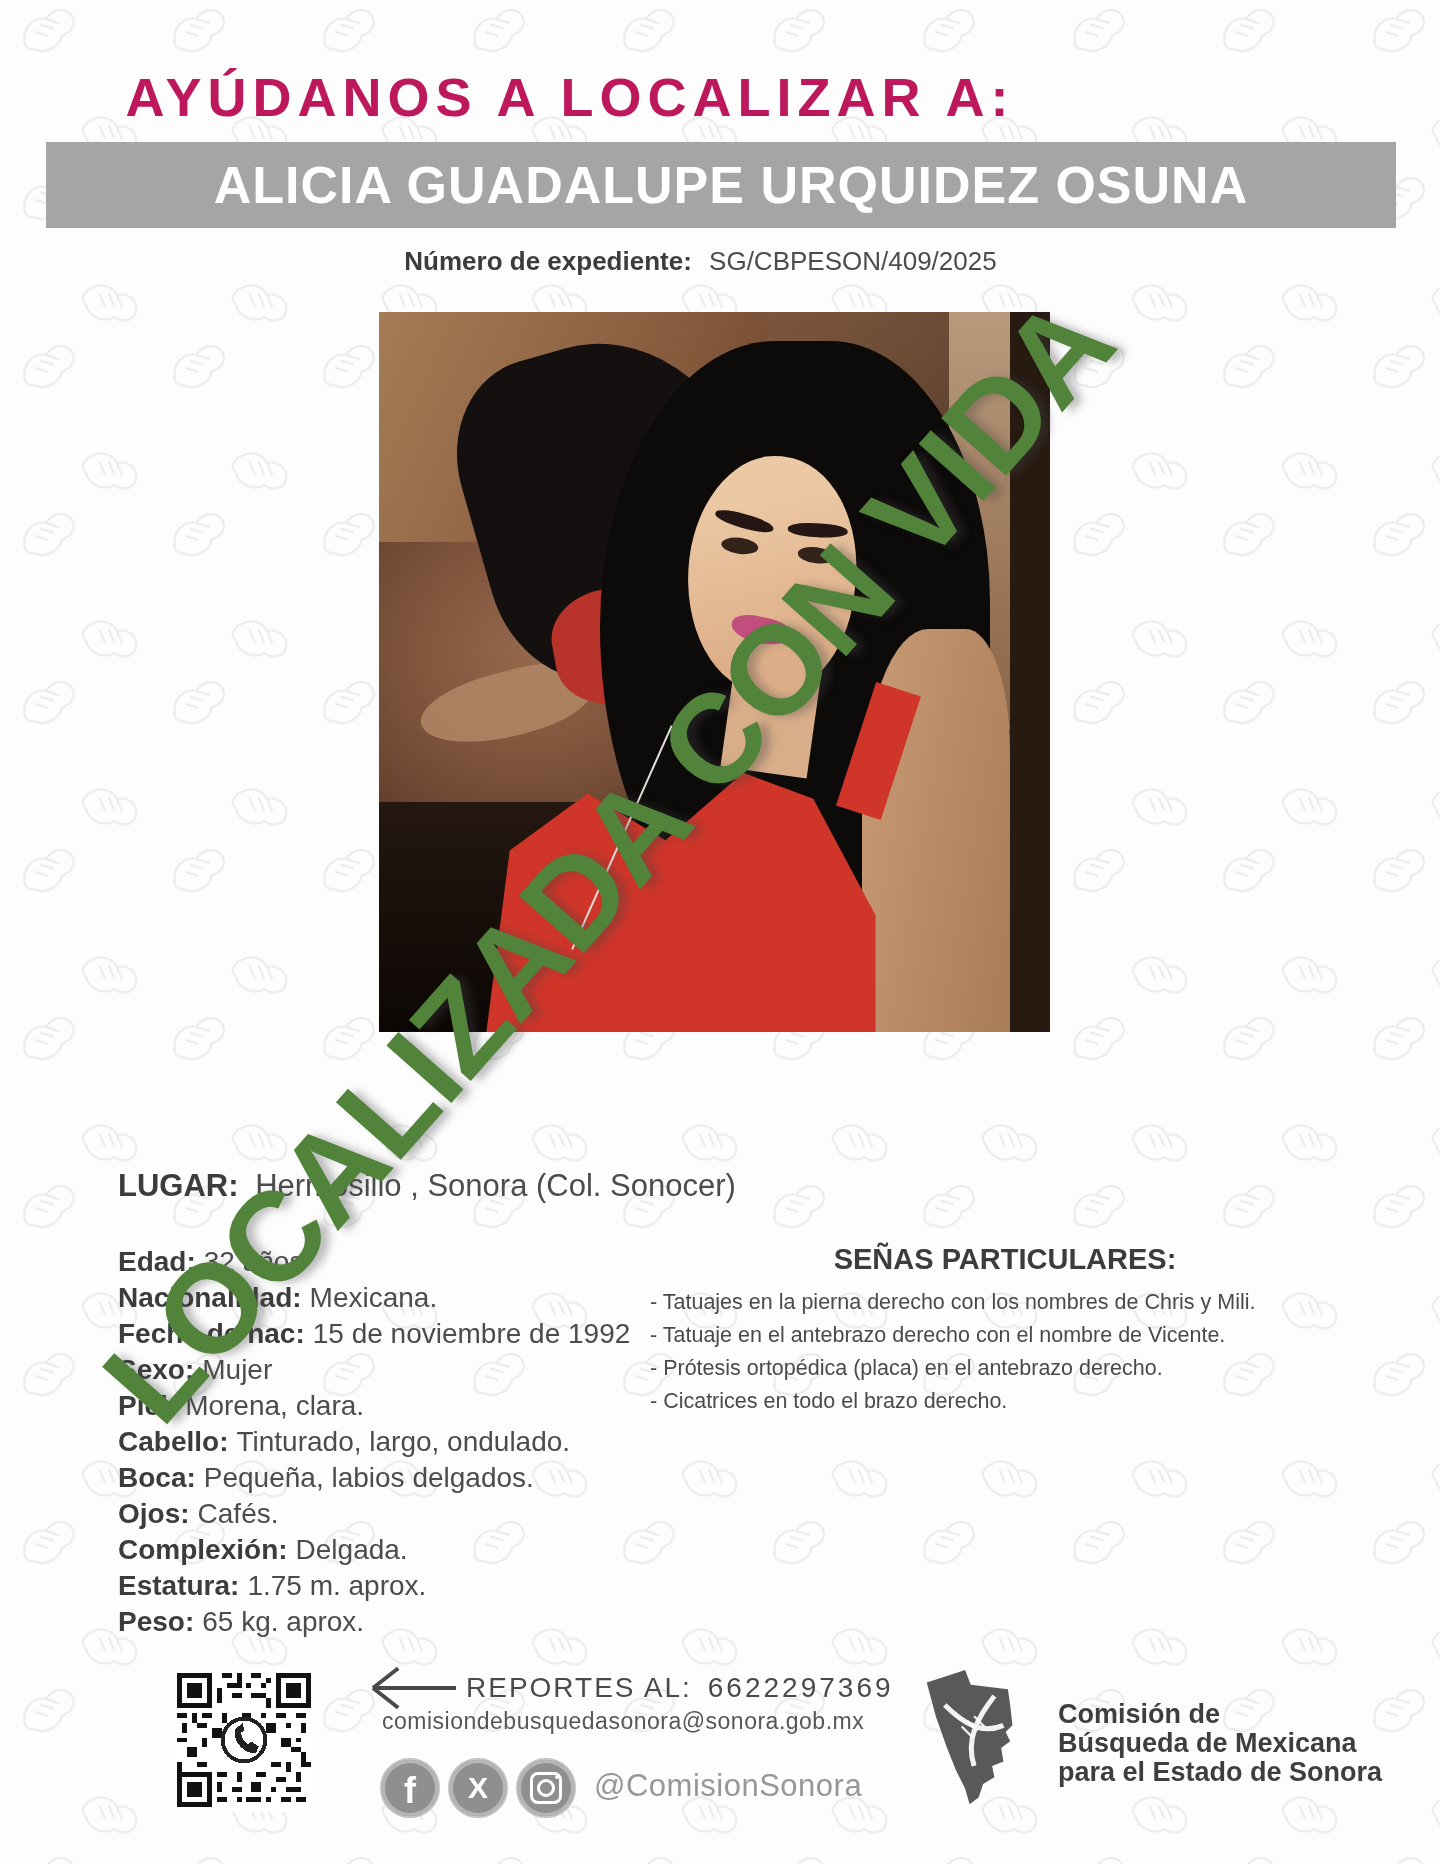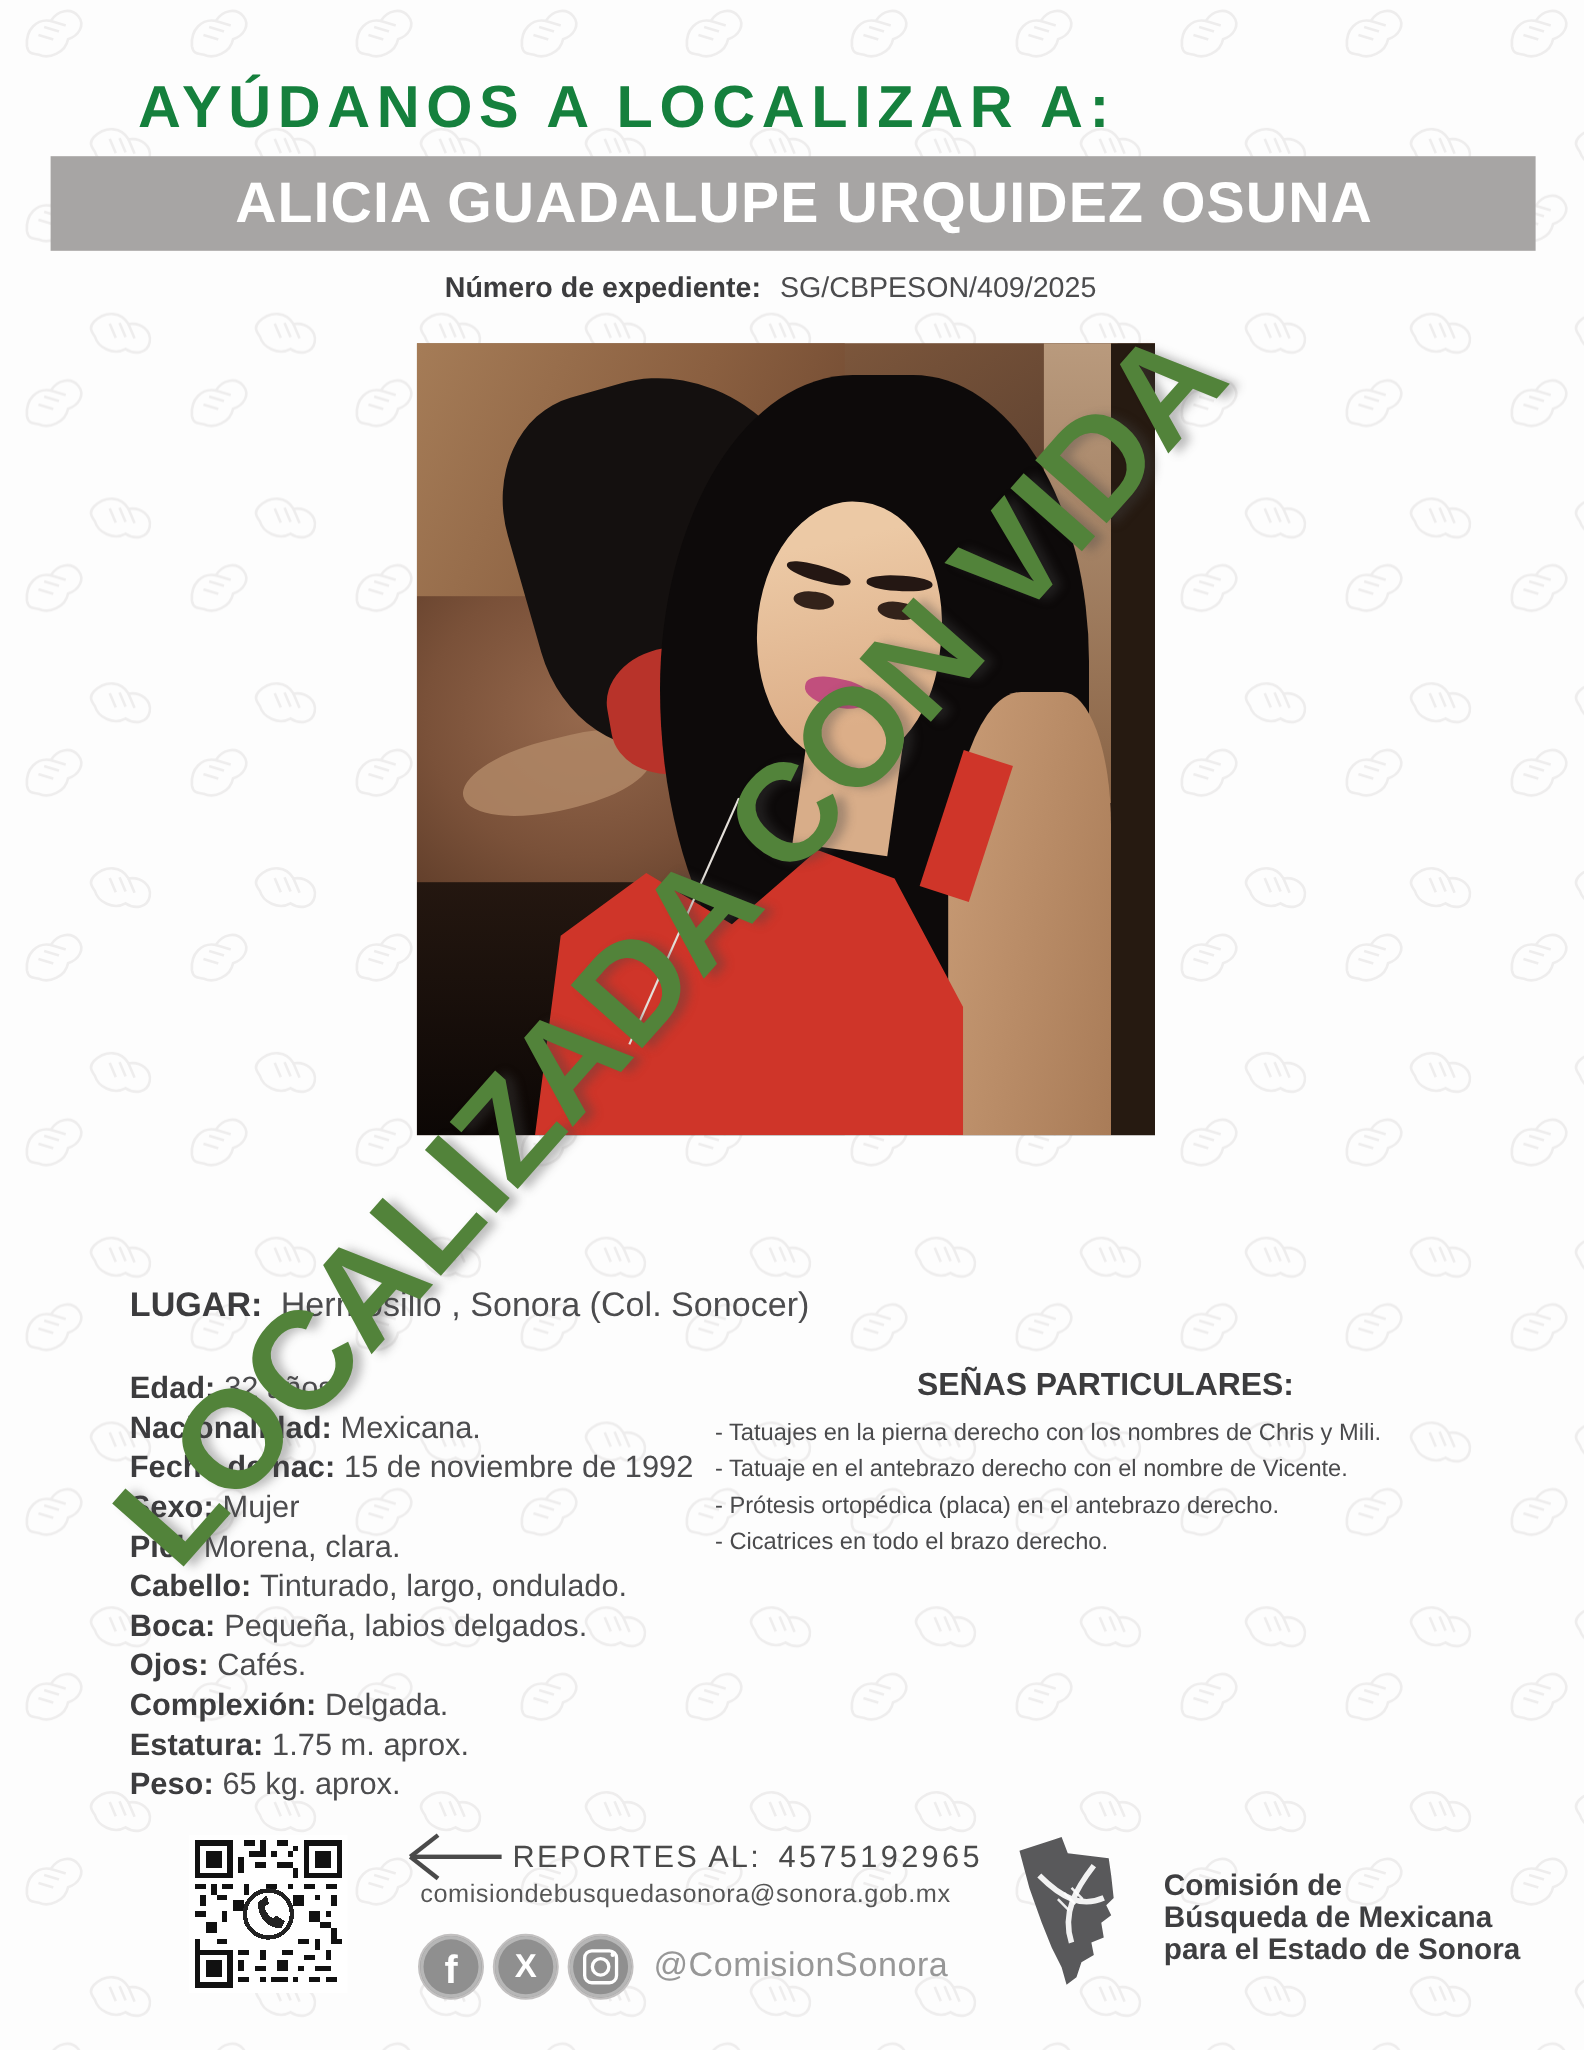--- a/index.html
+++ b/index.html
@@ -2,21 +2,21 @@
 <html><head>
 <meta charset="utf-8">
 <style>
   html,body{margin:0;padding:0;background:#ffffff;}
   .page{position:relative;width:1440px;height:1864px;overflow:hidden;background:#fdfdfd;
         font-family:"Liberation Sans", sans-serif;color:#414042;}
   .bg-pattern{position:absolute;left:0;top:0;width:1440px;height:1864px;z-index:0;}
 
   
   .title{position:absolute;left:0;top:66px;width:1140px;text-align:center;z-index:3;
-         font-size:54px;font-weight:800;letter-spacing:6px;color:#15803d;}
+         font-size:54px;font-weight:800;letter-spacing:6px;color:#be185d;}
   .name-banner{position:absolute;left:46px;top:142px;width:1350px;height:86px;background:#a7a5a4;
          z-index:3;display:flex;align-items:center;justify-content:center;}
   .name-banner span{font-size:52px;font-weight:800;color:#ffffff;letter-spacing:1px;white-space:nowrap;margin-left:20px;}
   .expediente{position:absolute;left:0;top:246px;width:1401px;text-align:center;z-index:3;font-size:26px;}
   .expediente .lbl{font-weight:800;color:#3c3c3e;}
   .expediente .val{color:#4c4c4e;margin-left:10px;}
 
   
   .photo{position:absolute;left:379px;top:312px;width:671px;height:720px;z-index:2;overflow:hidden;
          background:linear-gradient(145deg,#96714f 0%,#7d573c 22%,#5f4230 45%,#2e1e16 72%,#140d09 100%);}
@@ -246,21 +246,21 @@
         <rect x="23" y="3" width="3" height="3"></rect>
         <rect x="3" y="23" width="3" height="3"></rect>
       </g>
     <circle cx="14.5" cy="14.5" r="4.3" fill="#ffffff" stroke="#222" stroke-width="0.8"></circle>
     <path d="M12.6,12.4 c-0.2,2.9 2.1,4.9 4.3,4.7 l0.6,-1.3 -1.5,-1 -0.7,0.5 c-0.8,-0.5 -1.3,-1.2 -1.5,-2.2 l0.8,-0.5 -0.4,-1.5 z" fill="#222"></path>
   </svg>
 
   <div class="arrow"></div>
 
   <div class="reportes">
-    <span>REPORTES AL:</span><span class="phone">4575192965</span>
+    <span>REPORTES AL:</span><span class="phone">6622297369</span>
   </div>
 
   <div class="email">comisiondebusquedasonora@sonora.gob.mx</div>
 
   <div class="social">
     <div class="circle">
         <span class="fb-glyph">f</span>
       </div>
     <div class="circle">
         <span class="x-glyph">X</span>

